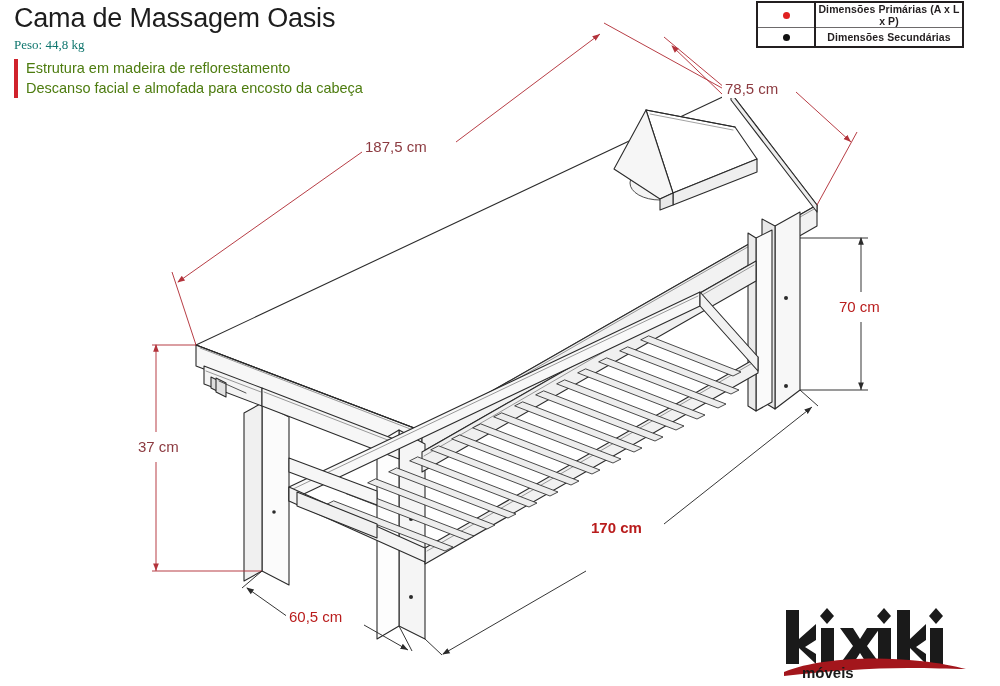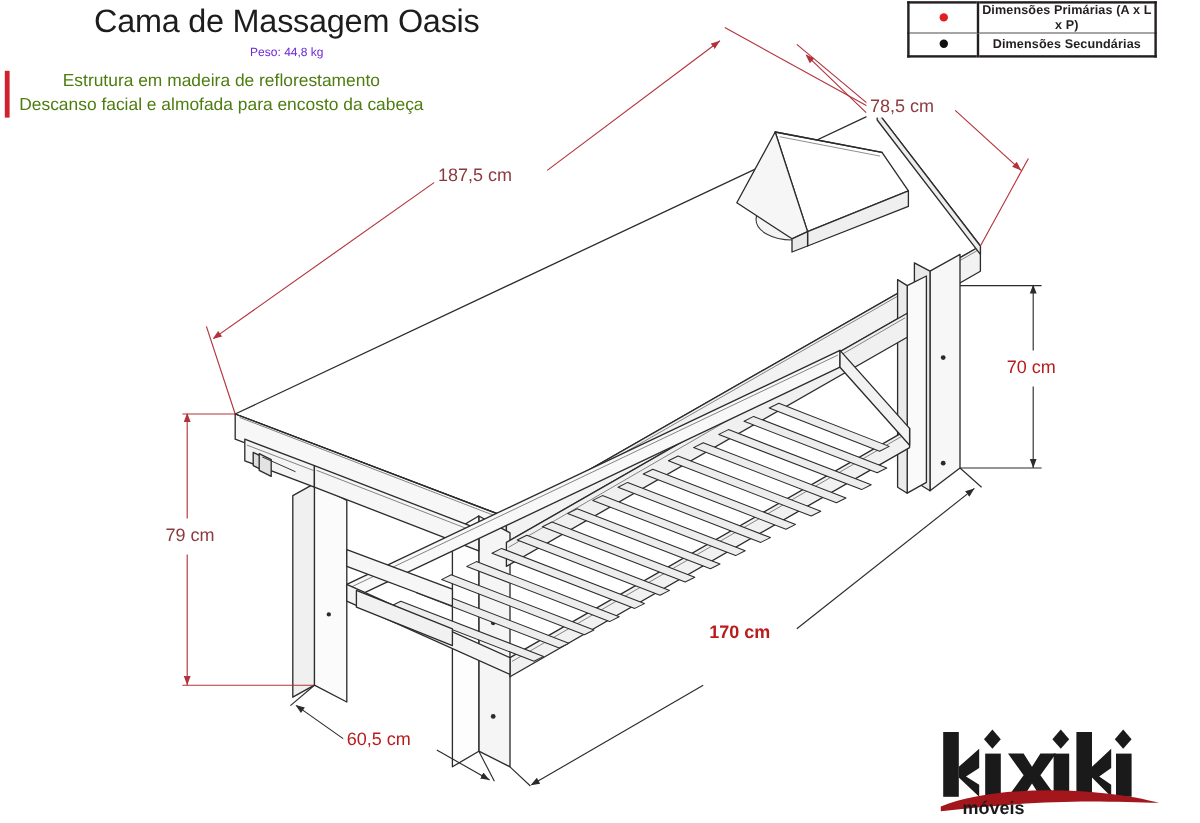--- a/index.html
+++ b/index.html
@@ -12,38 +12,38 @@
     height: 686px;
     position: relative;
     overflow: hidden;
     font-family: "Liberation Sans", sans-serif;
     color: #1a1a1a;
   }
 
   
   #header-block {
     position: absolute;
-    left: 4px;
+    left: 14px;
     top: 2px;
     width: 470px;
-    text-align: center;
   }
   #product-title {
     font-size: 27px;
     line-height: 32px;
     font-weight: 400;
     color: #1d1d1d;
     letter-spacing: -0.2px;
     white-space: nowrap;
   }
   #product-weight {
-    font-size: 10px;
+    font-size: 13px;
     line-height: 19px;
-    color: #6d28d9;
+    color: #0f766e;
     margin-top: 1px;
+    font-family: Liberation Serif, serif;
   }
   #features-wrap {
     margin-top: 5px;
     display: flex;
     align-items: stretch;
   }
   #features-accent {
     width: 4px;
     background: #d0222c;
     margin-right: 8px;
@@ -343,21 +343,21 @@
     <path d="M262,571 L242,588"></path>
     <path d="M399,626 L412,651"></path>
     <path d="M247,588 L288,617" marker-start="url(#arrBlkStart)"></path>
     <path d="M364,625 L408,650" marker-end="url(#arrBlk)"></path>
   </g>
 </svg>
 
 <div class="dim-label dim-primary" id="label-1875">187,5 cm</div>
 <div class="dim-label dim-primary" id="label-785">78,5 cm</div>
 <div class="dim-label dim-secondary" id="label-70">70 cm</div>
-<div class="dim-label dim-primary" id="label-79">79 cm</div>
+<div class="dim-label dim-primary" id="label-79">37 cm</div>
 <div class="dim-label dim-secondary" id="label-170">170 cm</div>
 <div class="dim-label dim-secondary" id="label-605">60,5 cm</div>
 
 <div id="logo-block">
   <svg id="logo-svg" viewBox="0 0 190 74">
 
     <g fill="#1a1a1a">
       <path d="M47,2 L54,10 L47,18 L40,10 Z"></path>
       <path d="M104,2 L111,10 L104,18 L97,10 Z"></path>
       <path d="M156,2 L163,10 L156,18 L149,10 Z"></path>

